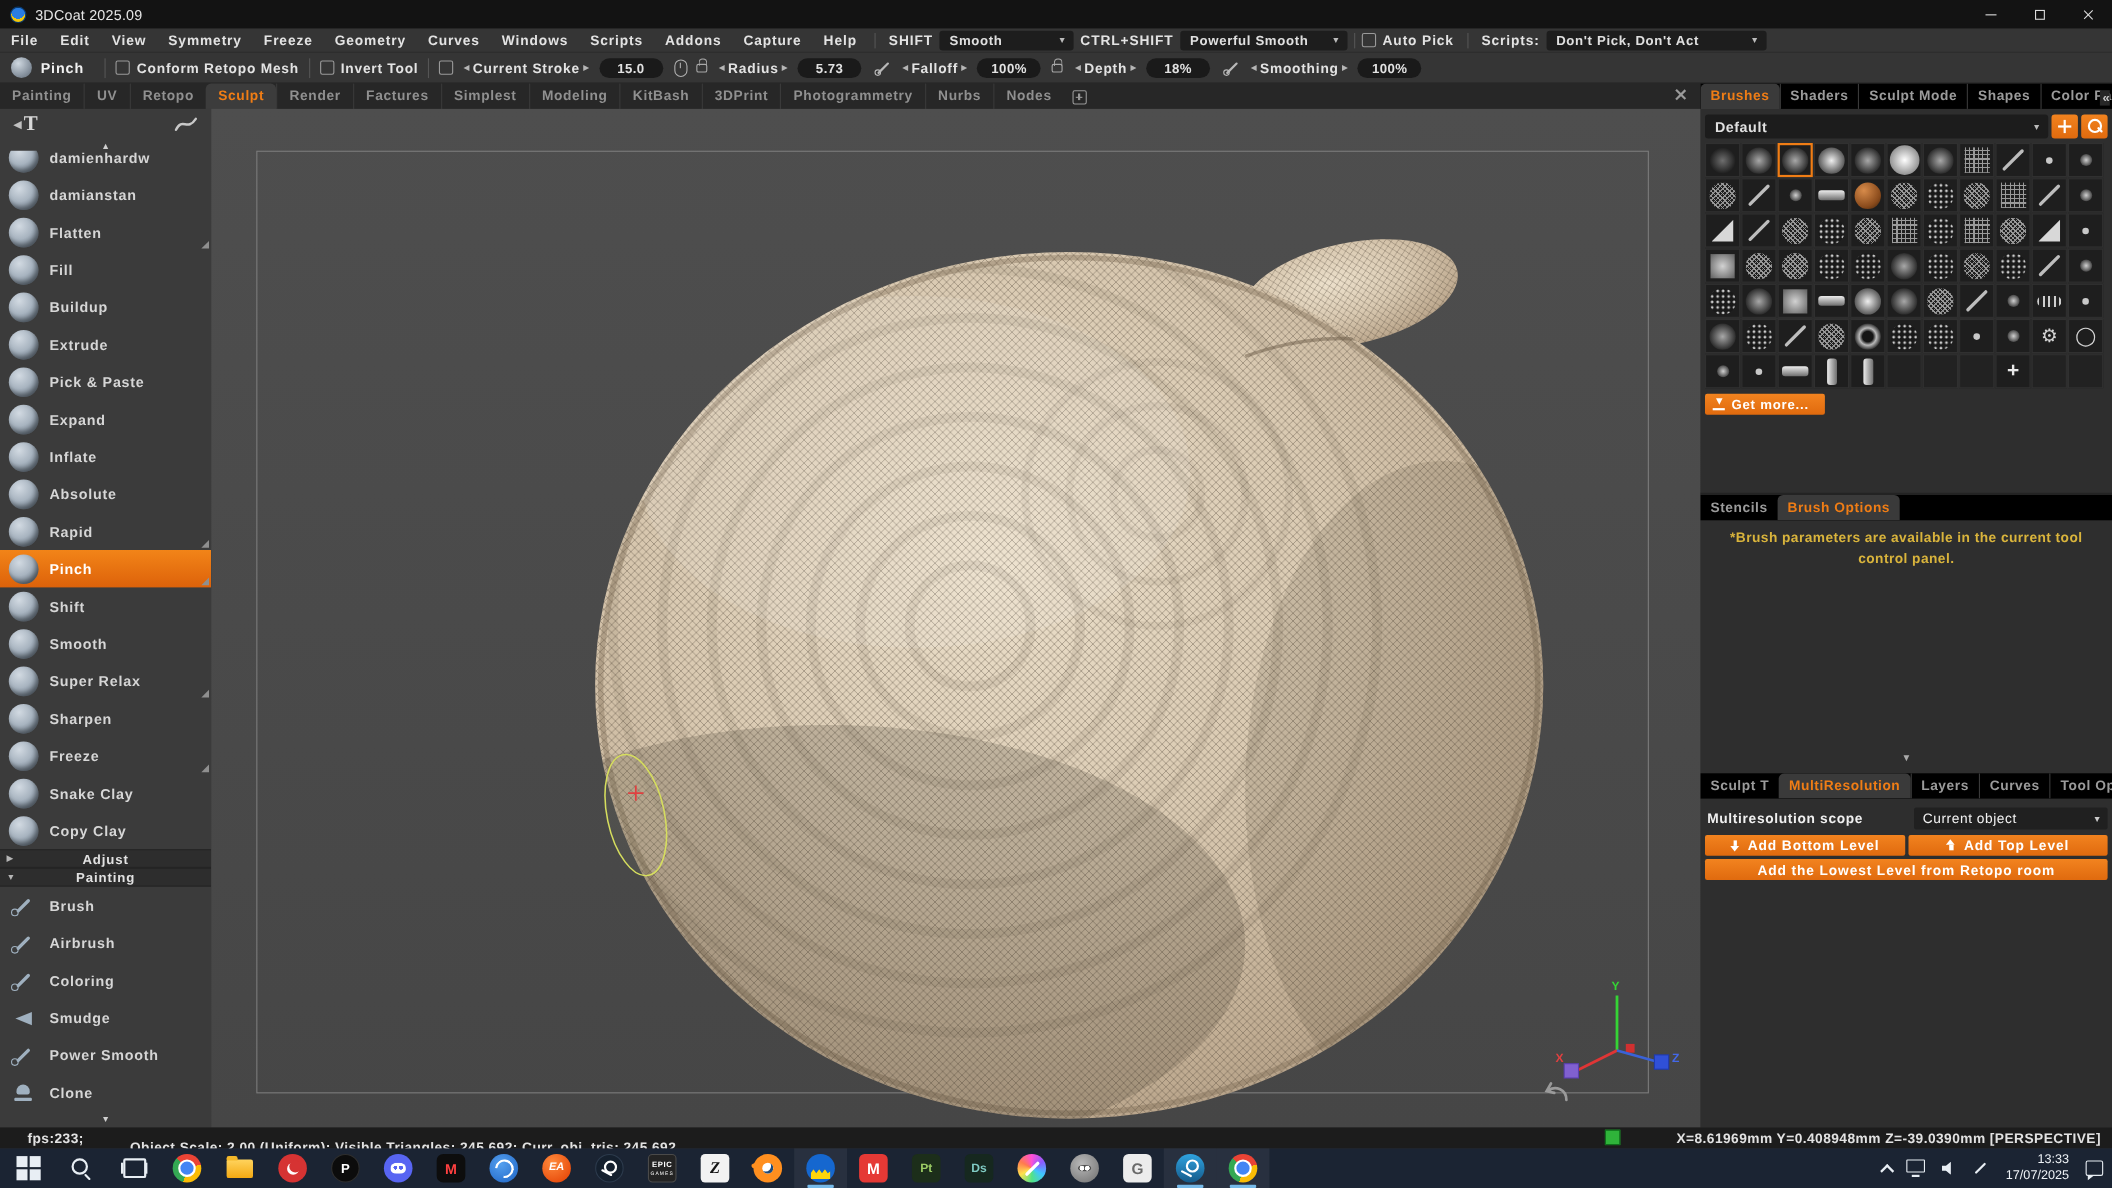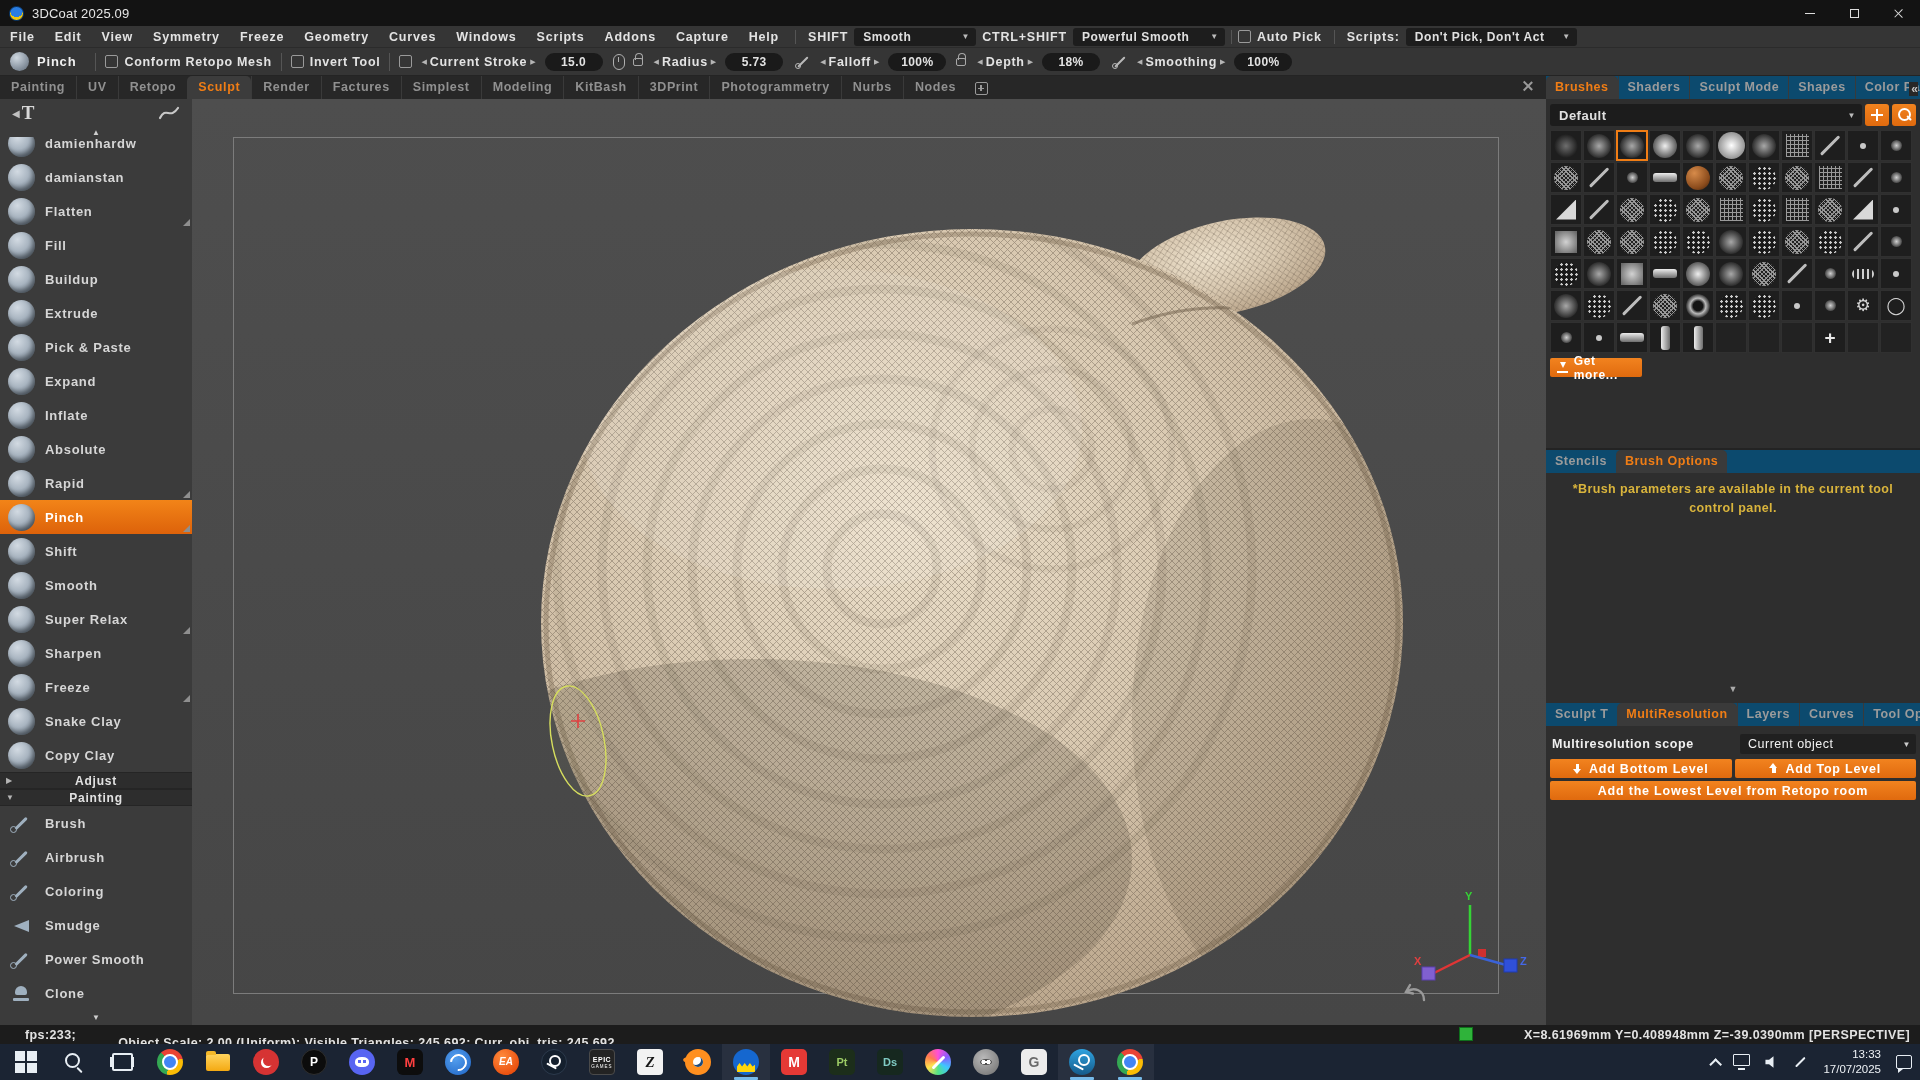--- a/index.html
+++ b/index.html
@@ -25,21 +25,21 @@
   
   .menubar { position:absolute; left:0; top:26px; width:1920px; height:22px; background:#353535;
     display:flex; align-items:center; border-bottom:1px solid #2b2b2b; }
   .menu-items { display:flex; height:100%; align-items:center; }
   .menu-item { padding:12px 10px; font-size:12.5px; font-weight:700; letter-spacing:.8px; color:#e3e3e3; line-height:22px; }
   .mb-sep { width:1px; height:14px; background:#555; margin:0 6px; }
   .mb-label { font-size:12.5px; font-weight:700; letter-spacing:.8px; color:#e3e3e3; margin:0 6px; }
   .dd { height:18px; background:#1d1d1d; border-radius:3px; display:flex; align-items:center;
     padding:0 6px 0 9px; color:#e0e0e0; font-size:12px; font-weight:700; letter-spacing:.6px; }
   .dd .caret { margin-left:auto; padding-left:10px; font-size:8px; color:#bbb; }
-  .dd-shift { width:122px; } .dd-power { width:152px; } .dd-ghost { width:171px; }
+  .dd-shift { width:122px; } .dd-power { width:152px; } .dd-ghost { width:200px; }
   .cb { width:13px; height:13px; border:1.5px solid #9a9a9a; border-radius:2px; background:transparent; margin-right:6px; flex:none; }
 
   
   .toolbar { position:absolute; left:0; top:48px; width:1920px; height:28px; background:#353535;
     display:flex; align-items:center; border-bottom:1px solid #242424; }
   .sphere-mini { width:19px; height:19px; border-radius:50%; margin:0 8px 0 10px;
     background:radial-gradient(circle at 35% 30%, #cfd8e0, #8f9aa6 55%, #5c6773); }
   .tool-name { font-size:13px; font-weight:700; letter-spacing:.8px; color:#f0f0f0; margin-right:10px; }
   .tb-sep { width:1px; height:18px; background:#555; margin:0 9px; }
   .tb-lab { font-size:12.5px; font-weight:700; letter-spacing:.7px; color:#e3e3e3; }
@@ -107,21 +107,21 @@
   .viewport { position:absolute; left:192px; top:99px; width:1354px; height:926px;
     background:linear-gradient(180deg,#4e4e4e,#464646); overflow:hidden; }
   .vp-frame { position:absolute; left:41px; top:38px; width:1266px; height:857px; border:1px solid #7c7c7c; }
   .vp-svg { position:absolute; left:0; top:0; }
   .undo-arrow { position:absolute; left:1208px; top:882px; width:30px; height:24px; }
   .green-chip { position:absolute; left:1459px; top:1027px; width:14px; height:14px; background:#2fb33a;
     border:1px solid #0f6f1c; z-index:30; }
 
   
   .rightpanel { position:absolute; left:1546px; top:76px; width:374px; height:949px; background:#2e2e2e; }
-  .rp-tabrow { position:relative; height:23px; background:#0c4a6e; display:flex; align-items:flex-end; overflow:hidden; }
+  .rp-tabrow { position:relative; height:23px; background:#000000; display:flex; align-items:flex-end; overflow:hidden; }
   .rp-tab { padding:0 9px; line-height:23px; font-size:12.5px; font-weight:700; letter-spacing:.5px; color:#9b9b9b; white-space:nowrap; }
   .rp-tab + .rp-tab { border-left:1px solid #3a3a3a; }
   .rp-tab.active { background:#3a3a3a; color:#f07d15; border-radius:5px 5px 0 0; border-left:none; }
   .rp-overflow { position:absolute; right:2px; bottom:3px; color:#c5c5c5; font-size:12px; font-weight:700; background:#272727; padding-left:2px; }
   .preset-row { display:flex; align-items:center; margin:5px 4px 0 4px; height:22px; }
   .preset-dd { flex:1; height:22px; background:#1c1c1c; border-radius:3px; display:flex; align-items:center;
     padding:0 6px 0 9px; color:#e0e0e0; font-size:13px; font-weight:700; letter-spacing:.5px; }
   .preset-dd .caret { margin-left:auto; font-size:8px; color:#bbb; }
   .sq-btn { width:24px; height:22px; margin-left:3px; border-radius:3px; background:linear-gradient(180deg,#f2831f,#e06a0e);
     position:relative; flex:none; }
@@ -155,21 +155,21 @@
   .v-n::before { width:24px; height:24px; border-radius:50%; background-color:#191919;
     background-image:radial-gradient(#cccccc 1px, transparent 1.5px); background-size:5px 5px; }
   .v-w::before { width:20px; height:20px; background:#d8d8d8; clip-path:polygon(0 100%,100% 100%,100% 0); }
   .v-x::before { width:11px; height:11px; border-radius:50%; background:radial-gradient(circle,#d0d0d0,#2a2a2a 85%); }
   .v-m::before { width:6px; height:6px; border-radius:50%; background:#c8c8c8; }
   .v-c::before { width:22px; height:10px; border-radius:5px;
     background:repeating-linear-gradient(90deg,#cfcfcf 0 2px,#242424 2px 5px); }
   .v-G,.v-O { font-size:17px; color:#d5d5d5; } .v-P { font-size:19px; color:#e8e8e8; font-weight:700; }
   .v-e { background:#222; }
 
-  .getmore-btn { position:absolute; left:4px; top:282px; width:92px; height:19px; border-radius:2px;
+  .getmore-btn { position:absolute; left:4px; top:282px; width:109px; height:19px; border-radius:2px;
     background:linear-gradient(180deg,#f2831f,#e06a0e); display:flex; align-items:center; color:#fff;
     font-size:12px; font-weight:700; letter-spacing:.7px; }
   .dl-ic { position:relative; width:11px; height:11px; margin:0 6px 0 7px; }
   .dl-ic::before { content:''; position:absolute; left:2.5px; top:0; width:0; height:0;
     border-left:3px solid transparent; border-right:3px solid transparent; border-top:6px solid #fff; }
   .dl-ic::after { content:''; position:absolute; left:0; bottom:0; width:11px; height:1.8px; background:#fff; }
 
   .opt-divider { position:absolute; left:0; top:372px; width:374px; height:2px; background:#232323; }
   .opt-tabrow { position:absolute; left:0; top:374px; width:374px; }
   .note-text { position:absolute; left:0; top:400px; width:374px; padding:4px 8px; text-align:center;

